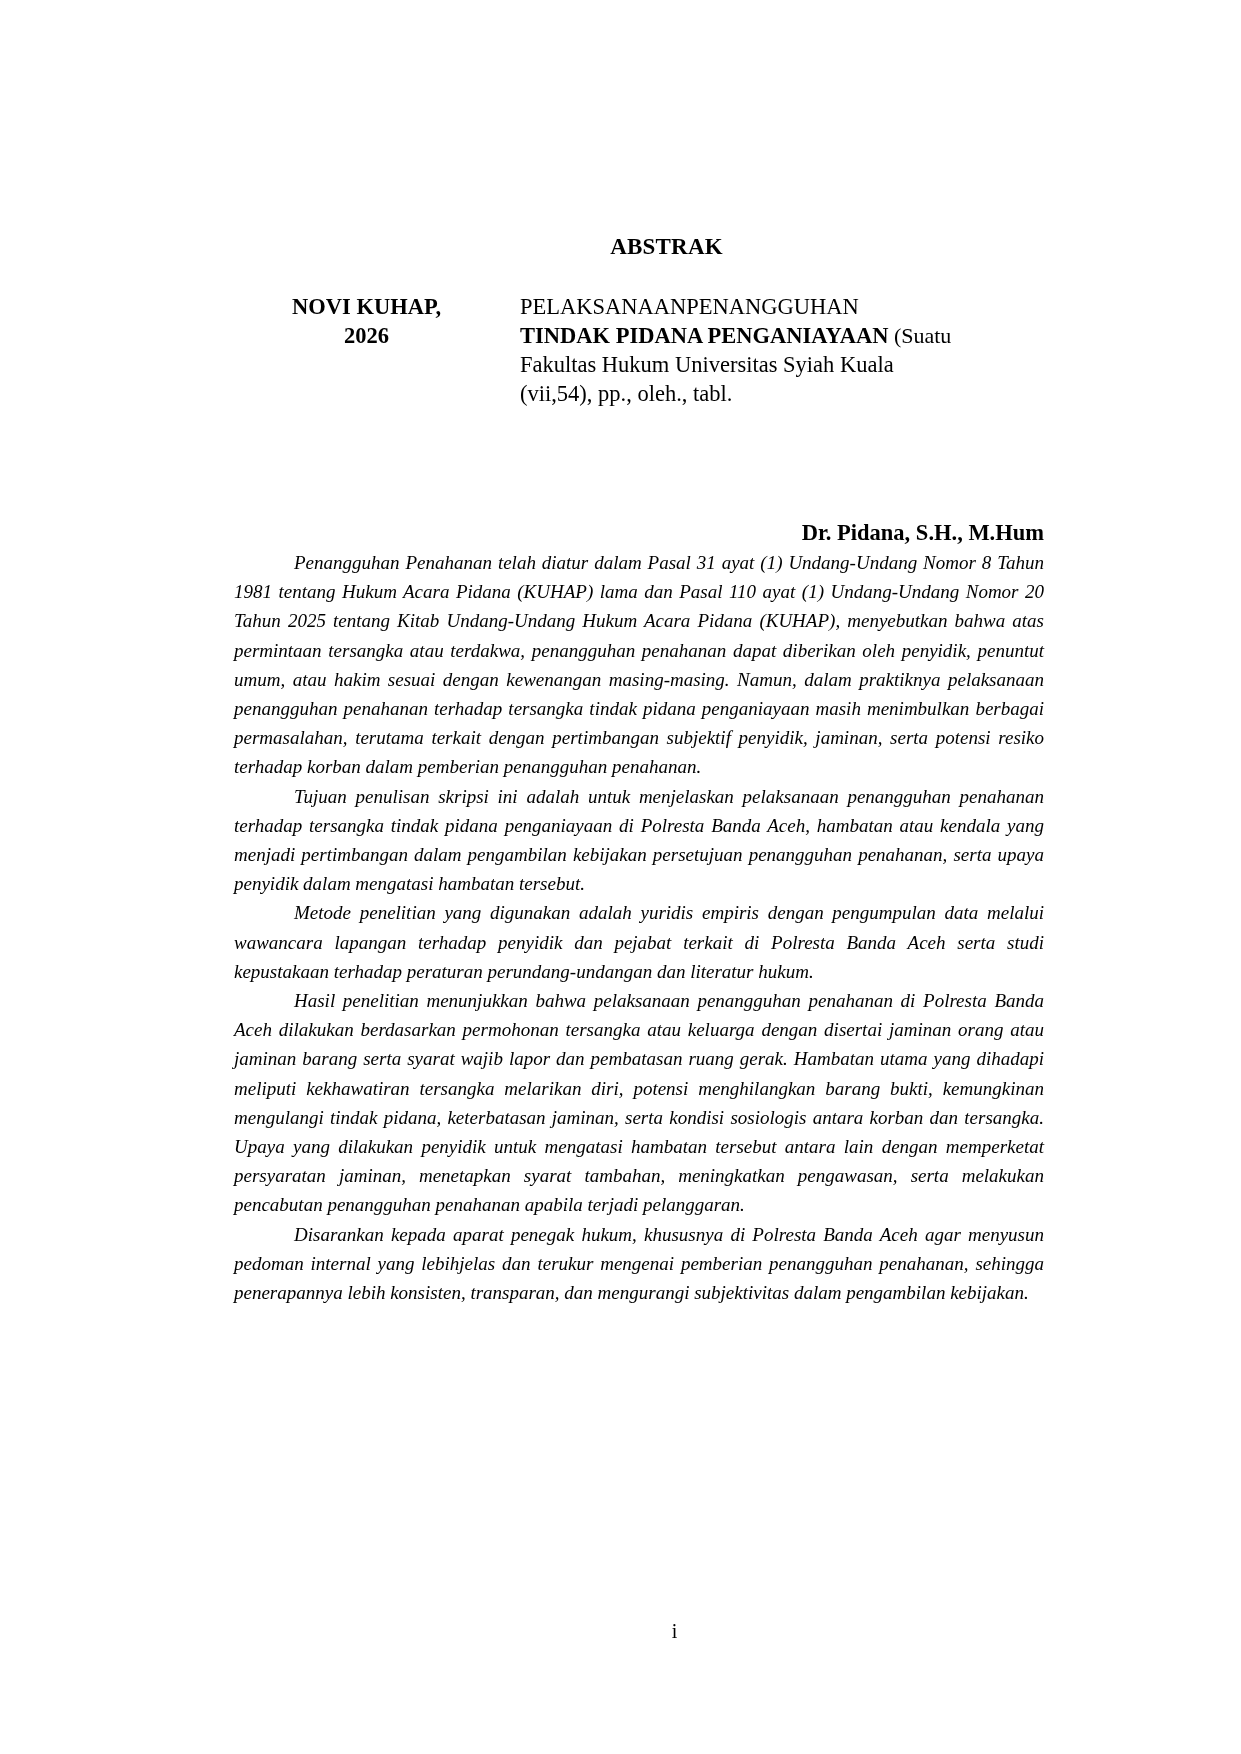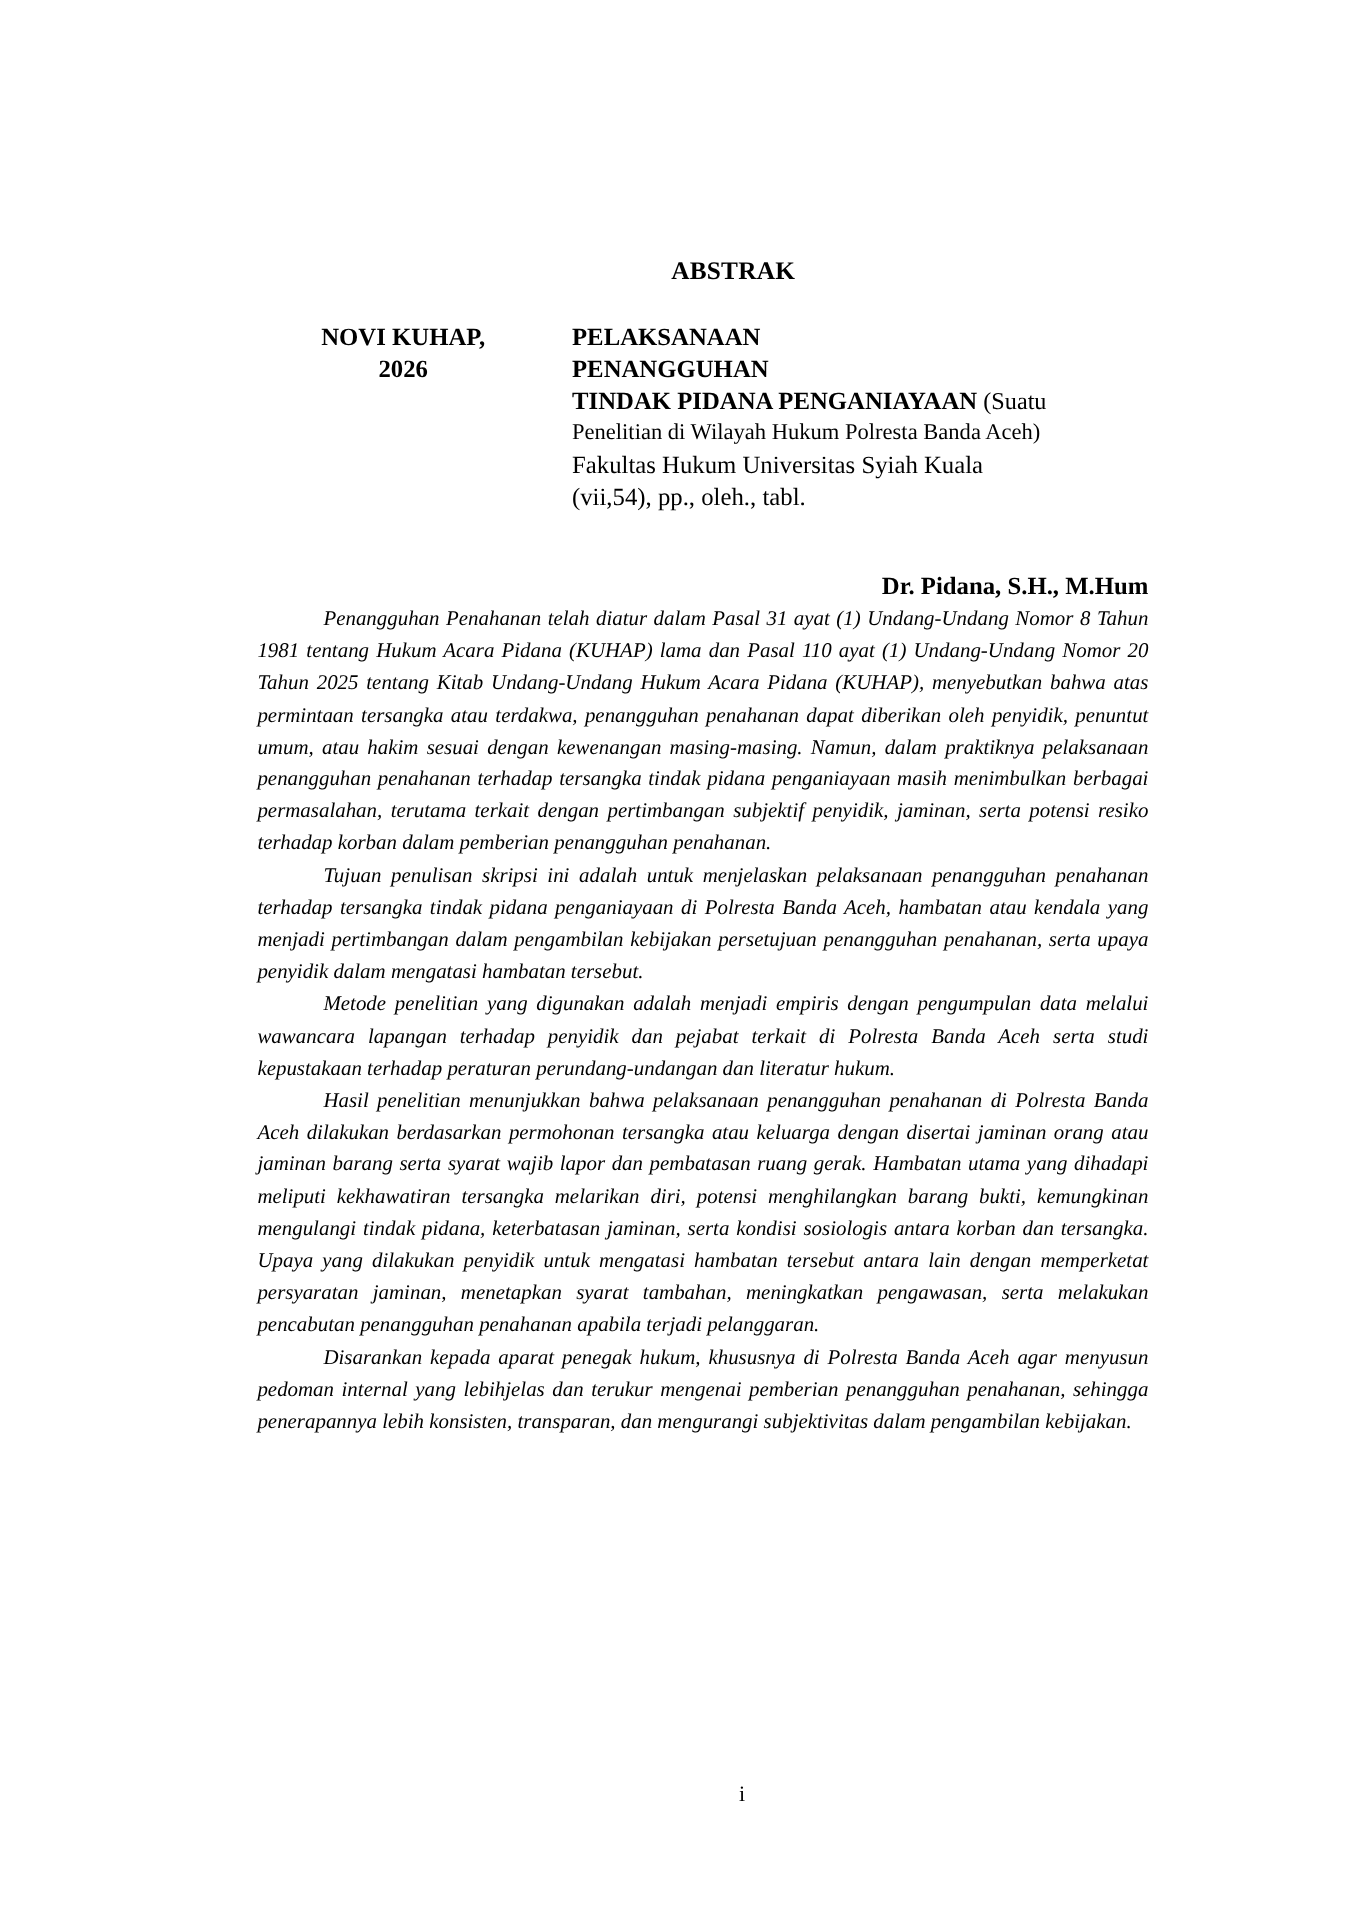--- a/index.html
+++ b/index.html
@@ -6,21 +6,21 @@
   body { width: 1241px; height: 1754px; position: relative; overflow: hidden;
          font-family: "Liberation Serif", "DejaVu Serif", serif; color: #000; }
   .page { position: absolute; left: 0; top: 0; width: 1241px; height: 1754px; background: #fff; }
   .title { position: absolute; top: 234px; left: 0; width: 1241px; text-align: center;
            font-weight: bold; font-size: 23px; letter-spacing: 0.2px; padding-left: 92px; box-sizing: border-box; }
   .author-block { position: absolute; left: 292px; top: 292px; width: 180px;
                   font-weight: bold; font-size: 22.5px; line-height: 29px; }
   .author-block .year { display: block; padding-left: 52px; }
   .info-block { position: absolute; left: 520px; top: 292px; width: 480px; font-size: 22.5px; line-height: 29px; }
   .info-block .t { font-weight: bold; }
-  .info-block .line1 { display: flex; justify-content: flex-start; width: 410px; font-weight: bold; flex-direction: column; }
+  .info-block .line1 { display: flex; justify-content: flex-start; width: 410px; font-weight: normal; }
   .info-block .line2 { display: flex; justify-content: space-between; width: 476px; font-weight: bold; }
   .info-block .sub { font-weight: normal; font-size: 22px; }
   .info-block .small { font-size: 20.5px; }
   .supervisor { position: absolute; top: 520px; right: 197px; font-weight: bold; font-size: 22.5px; }
   .body-text { position: absolute; left: 234px; top: 548px; width: 810px; font-size: 19px;
                line-height: 29.2px; text-align: justify; font-style: italic; }
   .body-text p { margin: 0; text-indent: 60px; }
   .page-number { position: absolute; top: 1620px; left: 0; width: 1241px; text-align: center; font-size: 20px; padding-left: 108px; box-sizing: border-box; }
 </style>
 </head>
@@ -36,29 +36,28 @@
   </div>
 
   <div class="info-block">
     <div class="line1">
       <span>PELAKSANAAN</span>
       <span>PENANGGUHAN</span>
     </div>
     <div>
       <span class="t">TINDAK PIDANA PENGANIAYAAN</span><span class="sub"> (Suatu</span>
     </div>
-    <div class="small">Penelitian di Wilayah Hukum Polresta Banda Aceh)</div>
     <div>Fakultas Hukum Universitas Syiah Kuala</div>
     <div>(vii,54), pp., oleh., tabl.</div>
   </div>
 
   <div class="supervisor">Dr. Pidana, S.H., M.Hum</div>
 
   <div class="body-text">
     <p>Penangguhan Penahanan telah diatur dalam Pasal 31 ayat (1) Undang-Undang Nomor 8 Tahun 1981 tentang Hukum Acara Pidana (KUHAP) lama dan Pasal 110 ayat (1) Undang-Undang Nomor 20 Tahun 2025 tentang Kitab Undang-Undang Hukum Acara Pidana (KUHAP), menyebutkan bahwa atas permintaan tersangka atau terdakwa, penangguhan penahanan dapat diberikan oleh penyidik, penuntut umum, atau hakim sesuai dengan kewenangan masing-masing. Namun, dalam praktiknya pelaksanaan penangguhan penahanan terhadap tersangka tindak pidana penganiayaan masih menimbulkan berbagai permasalahan, terutama terkait dengan pertimbangan subjektif penyidik, jaminan, serta potensi resiko terhadap korban dalam pemberian penangguhan penahanan.</p>
     <p>Tujuan penulisan skripsi ini adalah untuk menjelaskan pelaksanaan penangguhan penahanan terhadap tersangka tindak pidana penganiayaan di Polresta Banda Aceh, hambatan atau kendala yang menjadi pertimbangan dalam pengambilan kebijakan persetujuan penangguhan penahanan, serta upaya penyidik dalam mengatasi hambatan tersebut.</p>
-    <p>Metode penelitian yang digunakan adalah menjadi empiris dengan pengumpulan data melalui wawancara lapangan terhadap penyidik dan pejabat terkait di Polresta Banda Aceh serta studi kepustakaan terhadap peraturan perundang-undangan dan literatur hukum.</p>
+    <p>Metode penelitian yang digunakan adalah yuridis empiris dengan pengumpulan data melalui wawancara lapangan terhadap penyidik dan pejabat terkait di Polresta Banda Aceh serta studi kepustakaan terhadap peraturan perundang-undangan dan literatur hukum.</p>
     <p>Hasil penelitian menunjukkan bahwa pelaksanaan penangguhan penahanan di Polresta Banda Aceh dilakukan berdasarkan permohonan tersangka atau keluarga dengan disertai jaminan orang atau jaminan barang serta syarat wajib lapor dan pembatasan ruang gerak. Hambatan utama yang dihadapi meliputi kekhawatiran tersangka melarikan diri, potensi menghilangkan barang bukti, kemungkinan mengulangi tindak pidana, keterbatasan jaminan, serta kondisi sosiologis antara korban dan tersangka. Upaya yang dilakukan penyidik untuk mengatasi hambatan tersebut antara lain dengan memperketat persyaratan jaminan, menetapkan syarat tambahan, meningkatkan pengawasan, serta melakukan pencabutan penangguhan penahanan apabila terjadi pelanggaran.</p>
     <p>Disarankan kepada aparat penegak hukum, khususnya di Polresta Banda Aceh agar menyusun pedoman internal yang lebihjelas dan terukur mengenai pemberian penangguhan penahanan, sehingga penerapannya lebih konsisten, transparan, dan mengurangi subjektivitas dalam pengambilan kebijakan.</p>
   </div>
 
   <div class="page-number">i</div>
 </div>
 
 </body></html>

